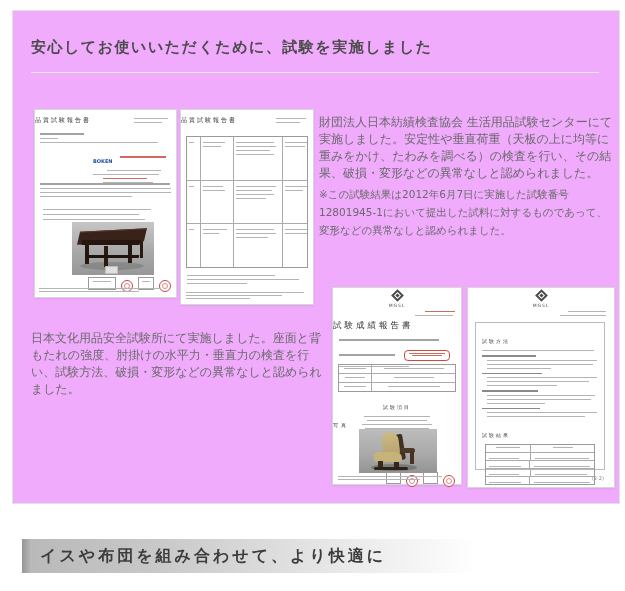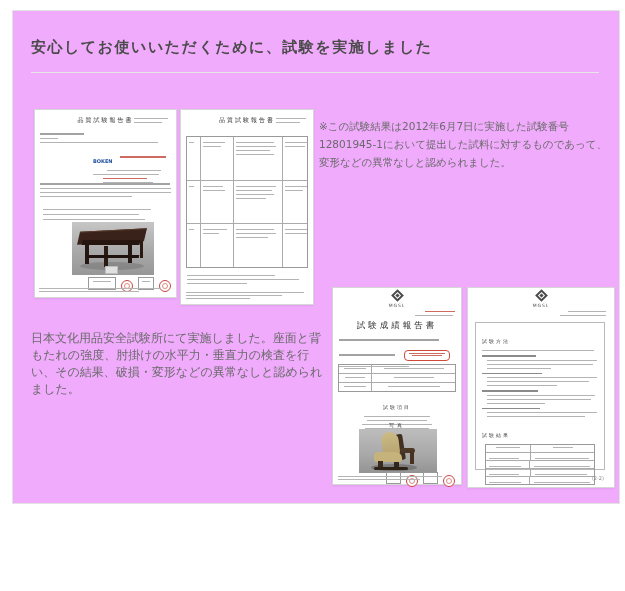--- a/index.html
+++ b/index.html
@@ -8,21 +8,21 @@
   .frame{position:absolute;left:12px;top:10px;width:606px;height:492px;
          border:1px solid #e2e2e2;background:#f0abfc;}
   .h1{position:absolute;left:18px;top:17px;width:568px;font-size:15px;color:#4b4b4b;
       letter-spacing:1.5px;padding-bottom:15px;border-bottom:1px solid #e6e6e6;}
   .tx{position:absolute;color:#6a6a6a;}
   .tx p{margin:0 0 2px 0;font-size:12px;line-height:17px;}
   .tx p.note{font-size:10.5px;line-height:18px;margin-top:3px;}
   
   .doc{position:absolute;background:#fff;border:1px solid #d6d6d6;
        box-shadow:0 1px 2px rgba(0,0,0,.07);}
-  .dt{position:absolute;left:0;width:100%;text-align:center;font-size:6px;
+  .dt{position:absolute;left:0;width:100%;font-size:6px;
       letter-spacing:2px;color:#333;white-space:nowrap;}
   .ln{display:block;height:2px;background:#a3a3a3;margin:3px 0;}
   .lt{display:block;height:1px;background:#b4b4b4;margin:3px 0;}
   .red{background:#cf6a60;}
   .grp{position:absolute;}
   .boken{font-size:5px;font-weight:bold;color:#1e4e9b;letter-spacing:0;}
   .stamp{display:inline-block;width:10px;height:10px;border:1px solid #cc4444;
          border-radius:50%;position:relative;background:#fff;}
   .stamp:after{content:"";position:absolute;inset:2px;border:1px solid #dd8a80;border-radius:50%;}
   .cell{display:inline-block;border:1px solid #9a9a9a;background:#fff;vertical-align:top;}
@@ -188,25 +188,26 @@
           <i class="lt" style="width:60px"></i>
       </div>
       <div class="grp" style="left:5px;bottom:3px;width:122px;">
         <i class="lt" style="width:118px;margin:2px 0;"></i>
           <i class="lt" style="width:96px;margin:2px 0;"></i>
           <i class="lt" style="width:64px;margin:2px 0;"></i>
       </div>
     </div>
 
     <div class="tx" style="left:306px;top:103px;width:294px;">
+      <p>財団法人日本紡績検査協会 生活用品試験センターにて実施しました。安定性や垂直荷重（天板の上に均等に重みをかけ、たわみを調べる）の検査を行い、その結果、破損・変形などの異常なしと認められました。</p>
       <p class="note">※この試験結果は2012年6月7日に実施した試験番号12801945-1において提出した試料に対するものであって、変形などの異常なしと認められました。</p>
     </div>
 
     <div class="tx" style="left:18px;top:319px;width:300px;">
-      <p>日本文化用品安全試験所にて実施しました。座面と背もたれの強度、肘掛けの水平力・垂直力の検査を行い、その結果、破損・変形などの異常なしと認められました。</p>
+      <p>日本文化用品安全試験所にて実施しました。座面と背もたれの強度、肘掛けの水平力・垂直力の検査を行い、試験方法、破損・変形などの異常なしと認められました。</p>
     </div>
 
     <div class="doc" style="left:319px;top:276px;width:128px;height:196px;">
       <div class="grp" style="left:0;top:3px;width:100%;">
         <span class="dia"></span>
         <span class="logoname">MGSL</span>
       </div>
       <div class="grp" style="right:6px;top:20px;width:40px;">
         <i class="lt red" style="width:30px;margin-left:10px;"></i>
           <i class="lt" style="width:38px"></i>
@@ -357,13 +358,16 @@
                 <i class="lt" style="width:56px"></i>
               </div>
             </div>
         </div>
       </div>
       <div class="abs" style="right:10px;bottom:6px;font-size:5px;color:#888;">(2-2)</div>
     </div>
 
   </div>
 
+  <div class="banner">
+    <span>イスや布団を組み合わせて、より快適に</span>
+  </div>
 </div>
 
 </body></html>

